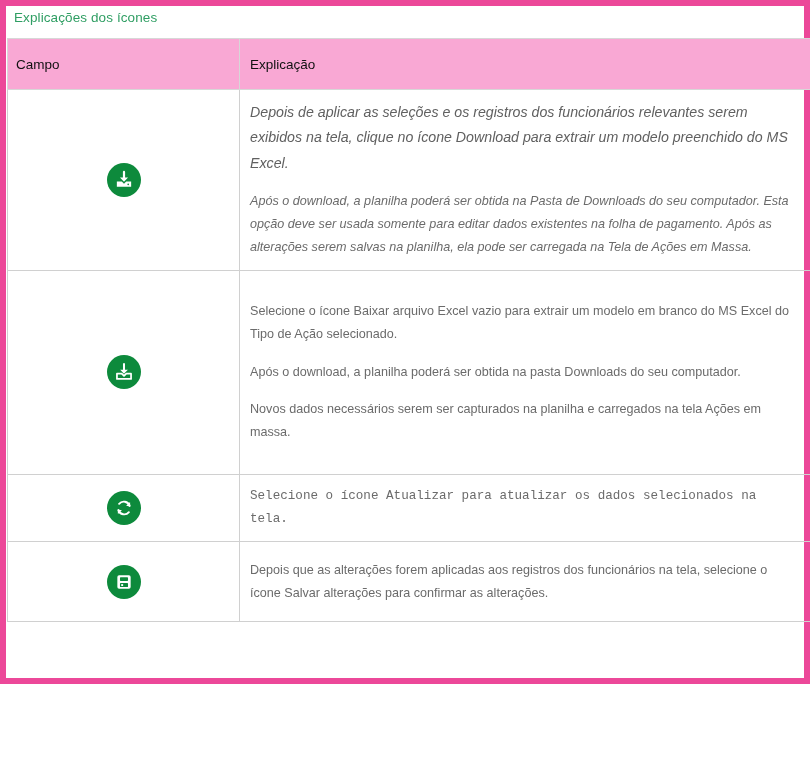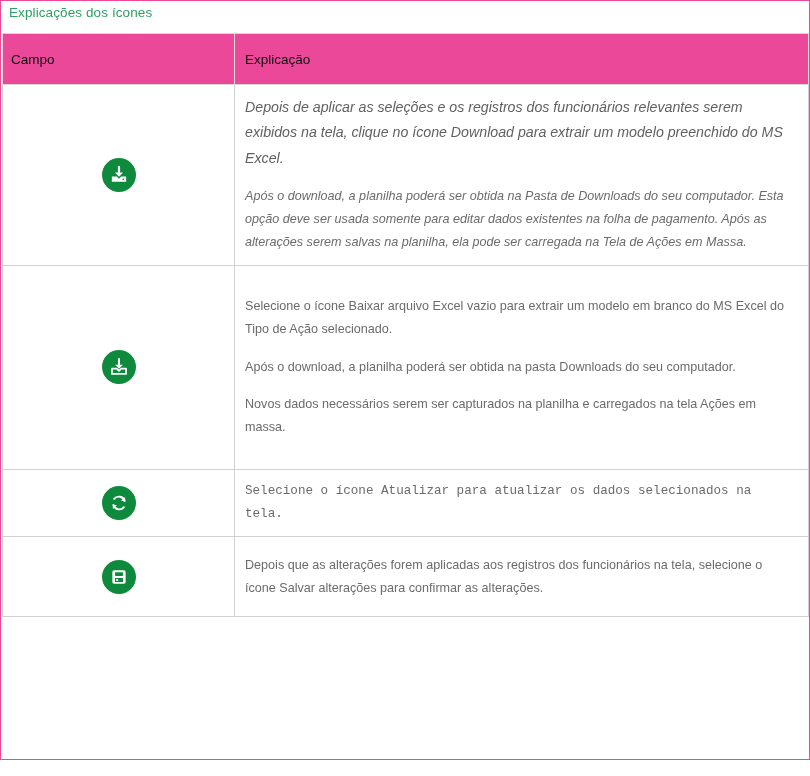--- a/index.html
+++ b/index.html
@@ -10,23 +10,23 @@
   body {
     width: 810px;
     height: 776px;
     font-family: "Liberation Sans", sans-serif;
     color: #5a5a5a;
     overflow: hidden;
   }
   .page {
     position: relative;
     width: 810px;
-    height: 760px;
+    height: 684px;
     box-sizing: border-box;
-    border: 1px solid #ec4899;
+    border: 6px solid #ec4899;
     background: #ffffff;
   }
   .page-title {
     position: absolute;
     left: 8px;
     top: 4px;
     font-size: 13.5px;
     color: #2f9e63;
     letter-spacing: 0.1px;
     white-space: nowrap;
@@ -36,21 +36,21 @@
     left: 1px;
     top: 32px;
     width: 806px;
     border-collapse: collapse;
     table-layout: fixed;
   }
   .icon-table col.c-field { width: 232px; }
   .icon-table col.c-expl  { width: 574px; }
 
   .icon-table th {
-    background: #ec4899;
+    background: #f9a8d4;
     color: #111111;
     font-weight: normal;
     font-size: 13.5px;
     text-align: left;
     vertical-align: middle;
     height: 50px;
     padding: 0 0 0 8px;
     border: 1px solid #d7d7d7;
   }
   .icon-table th.expl-head { padding-left: 10px; }

